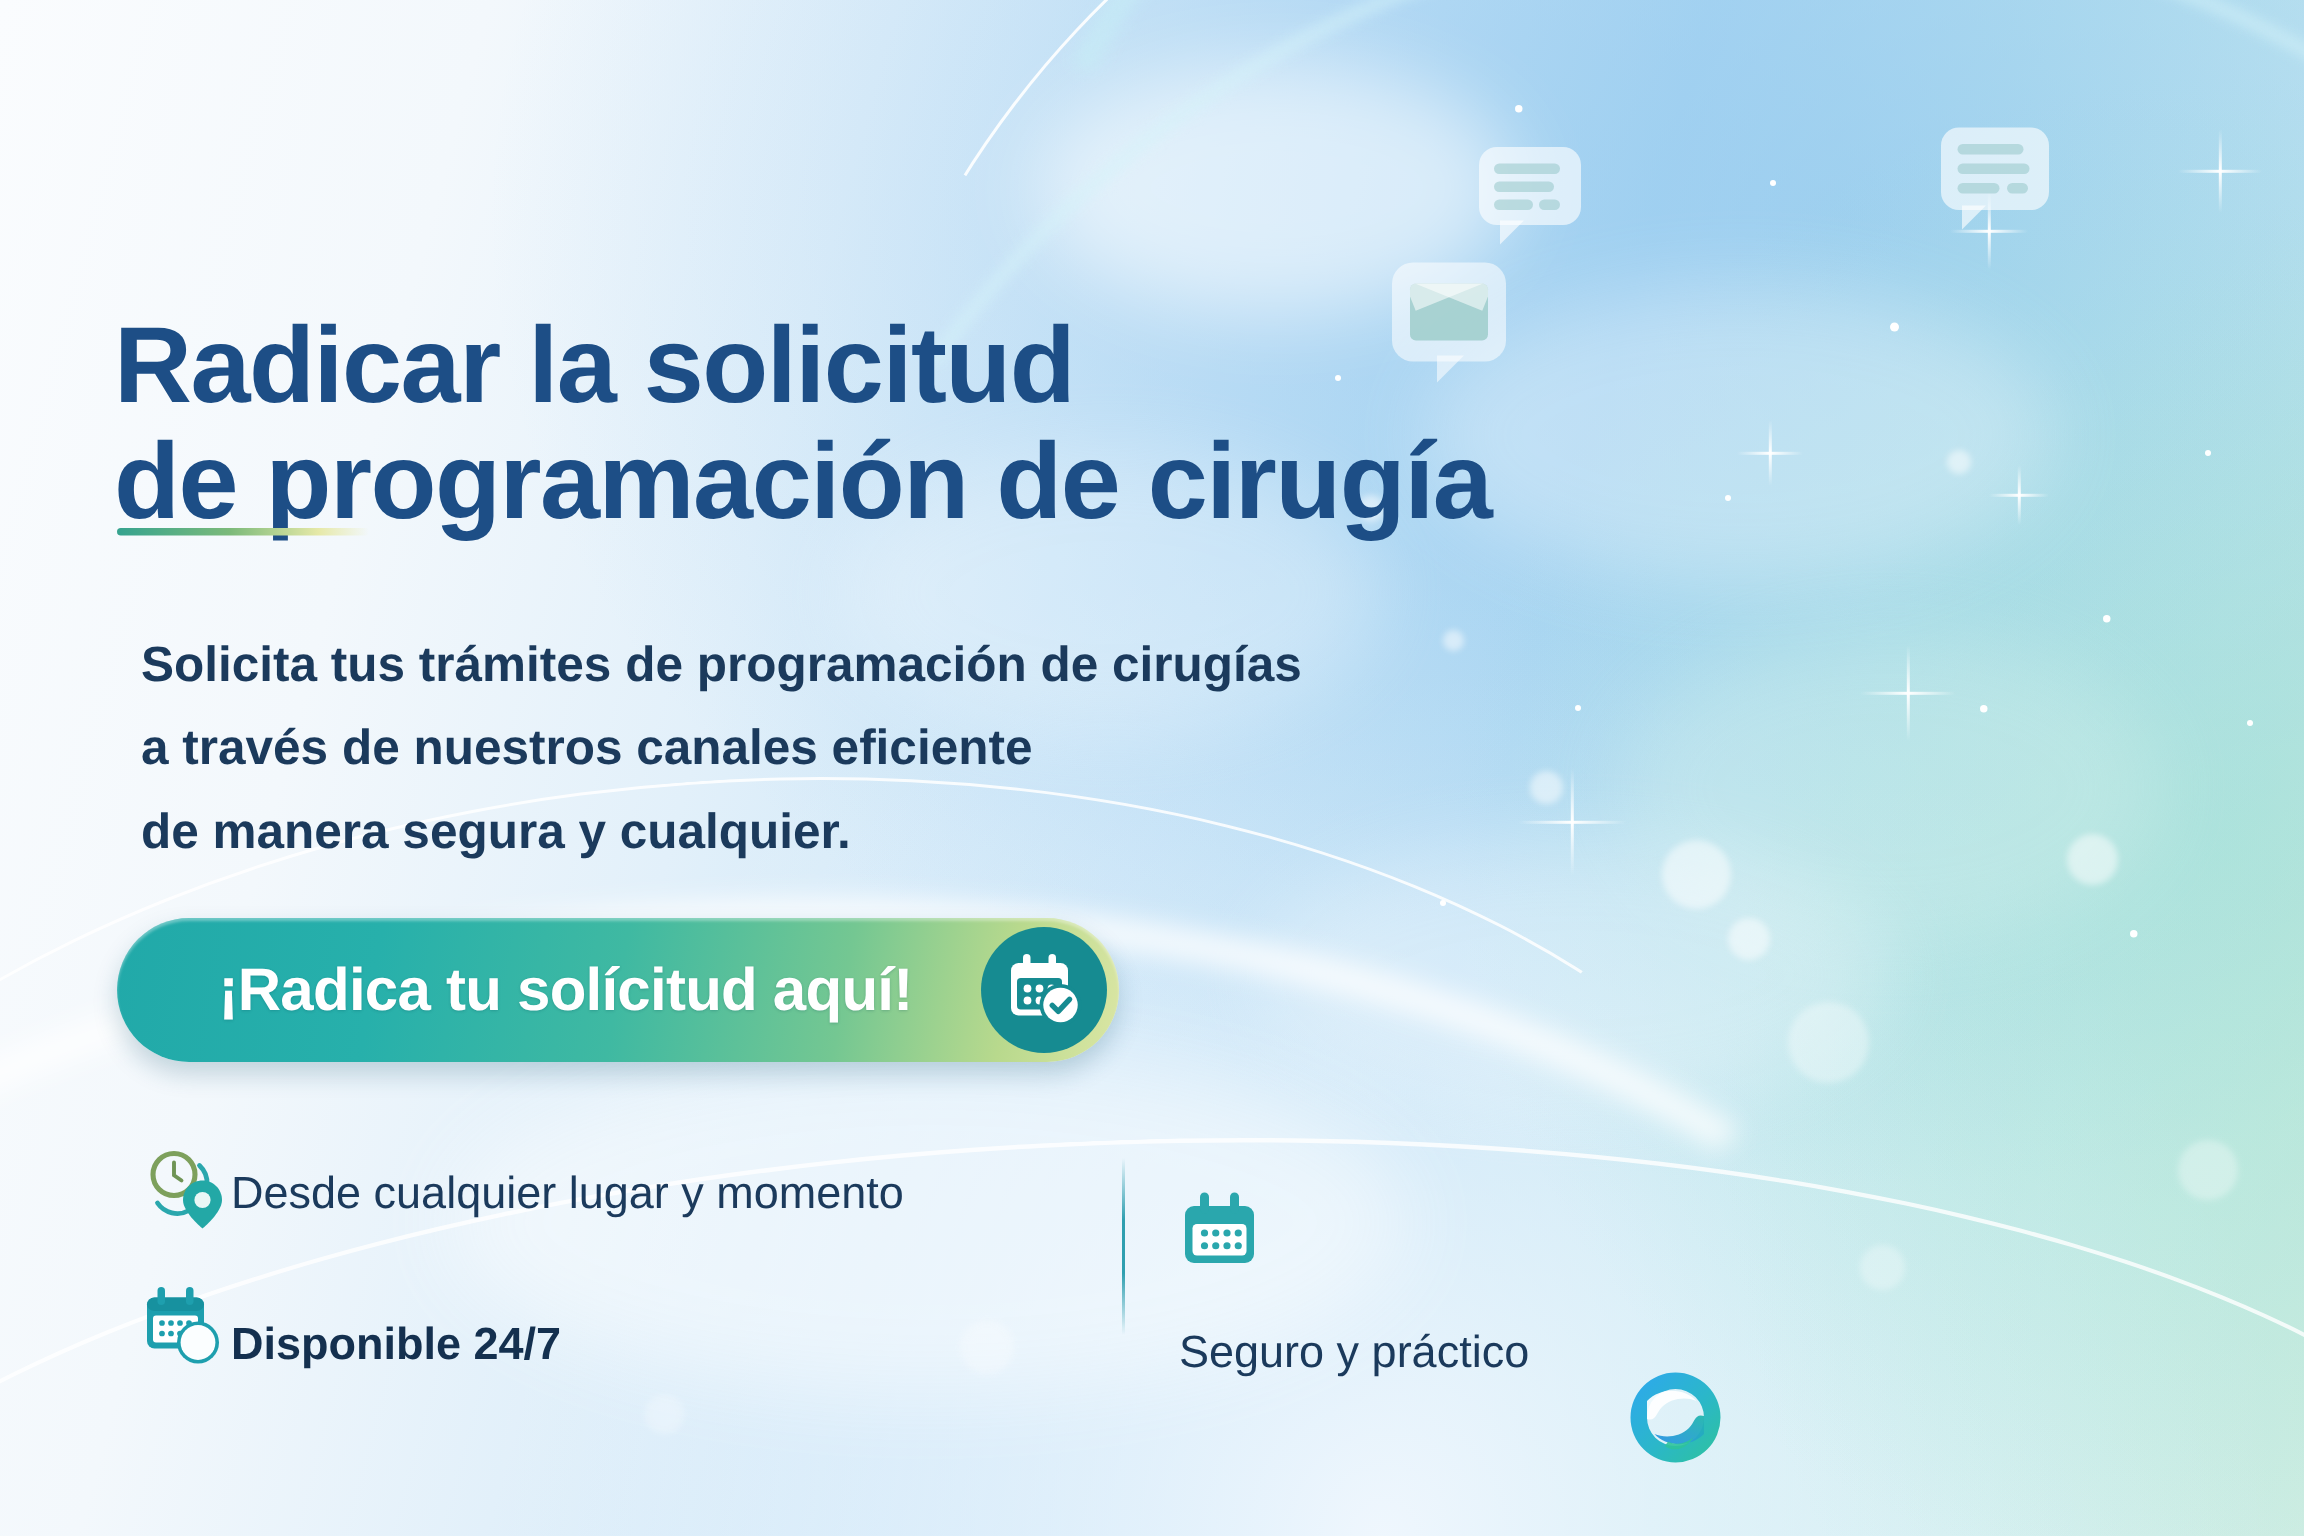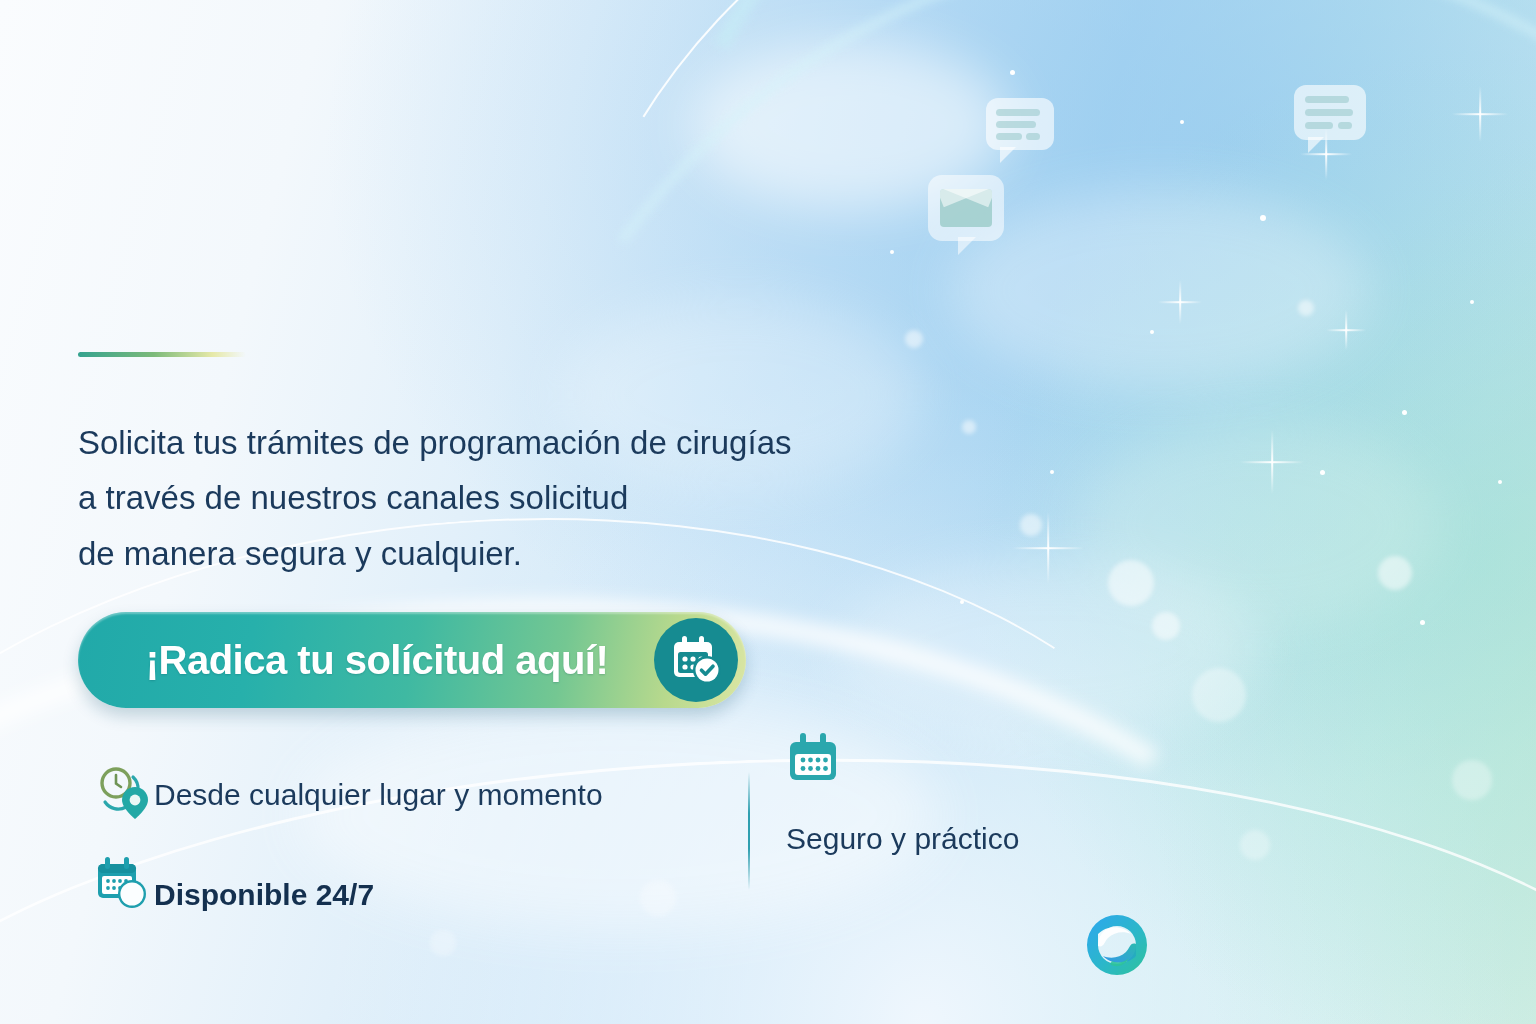--- a/index.html
+++ b/index.html
@@ -70,22 +70,22 @@
     color:#1d4e86;
   }
   #headline .l2{display:block;}
 
   #accent-rule{
     position:absolute;left:78px;top:352px;width:168px;height:5px;border-radius:3px;
     background:linear-gradient(to right,#35a38f 0%,#7cba7a 45%,#e6e9a8 80%,rgba(230,233,168,0) 100%);
   }
 
   #subheadline{
-    position:absolute;left:78px;top:382px;width:920px;
-    font-size:33px;line-height:1.68;font-weight:400;color:#1b3a5c;
+    position:absolute;left:94px;top:382px;width:920px;
+    font-size:33px;line-height:1.68;font-weight:700;color:#1b3a5c;
   }
   #subheadline span{display:block;}
 
   
   #cta{
     position:absolute;left:78px;top:612px;width:668px;height:96px;border-radius:48px;
     background:linear-gradient(100deg,#21a9a9 0%,#27b0ab 26%,#3fb9a2 50%,#74c792 72%,#b8d98d 88%,#dbe6a4 100%);
     box-shadow:0 8px 16px rgba(20,80,110,.22), inset 0 2px 2px rgba(255,255,255,.35);
     display:flex;align-items:center;border:none;cursor:pointer;padding:0;
   }
@@ -95,21 +95,21 @@
     text-shadow:0 1px 2px rgba(0,70,80,.22);white-space:nowrap;
   }
   #cta-badge{
     width:84px;height:84px;border-radius:50%;margin-right:8px;flex:0 0 84px;
     background:#168b91;display:flex;align-items:center;justify-content:center;
   }
 
   
   .feat-col{position:absolute;}
   #feat-left{left:92px;top:762px;width:640px;}
-  #feat-right{left:786px;top:730px;width:420px;}
+  #feat-right{left:786px;top:792px;width:420px;}
 
   .feat-row{display:flex;align-items:center;margin-bottom:22px;}
   .feat-text{font-size:30px;color:#1b3a5c;font-weight:400;white-space:nowrap;}
   .feat-text.bold{font-weight:700;color:#14304f;margin-top:24px;}
   .ficon{flex:0 0 auto;display:block;}
 
   #divider{
     position:absolute;left:748px;top:772px;width:2px;height:118px;
     background:linear-gradient(to bottom,rgba(35,150,160,0),#2f9fb0 35%,#2f9fb0 65%,rgba(35,150,160,0));
   }
@@ -189,26 +189,30 @@
     </div>
 
     <div class="env" style="left:928px;top:175px;width:76px;height:66px;">
       <div class="tail"></div>
       <div class="flap"></div>
     </div>
   </div>
 
   <div class="content">
 
+    <h1 id="headline">
+      <span class="l1">Radicar la solicitud</span>
+      <span class="l2">de programación de cirugía</span>
+    </h1>
 
     <div id="accent-rule"></div>
 
     <p id="subheadline">
       <span>Solicita tus trámites de programación de cirugías</span>
-      <span>a través de nuestros canales solicitud</span>
+      <span>a través de nuestros canales eficiente</span>
       <span>de manera segura y cualquier.</span>
     </p>
 
     <button id="cta">
       <span id="cta-label">¡Radica tu solícitud aquí!</span>
       <span id="cta-badge">
         <svg width="54" height="54" viewBox="0 0 54 54" aria-hidden="true">
           <rect x="5" y="9" width="38" height="35" rx="5" fill="#ffffff"></rect>
           <rect x="9" y="19" width="30" height="21" rx="2.5" fill="#168b91"></rect>
           <rect x="13" y="3" width="5" height="11" rx="2.5" fill="#ffffff"></rect>

